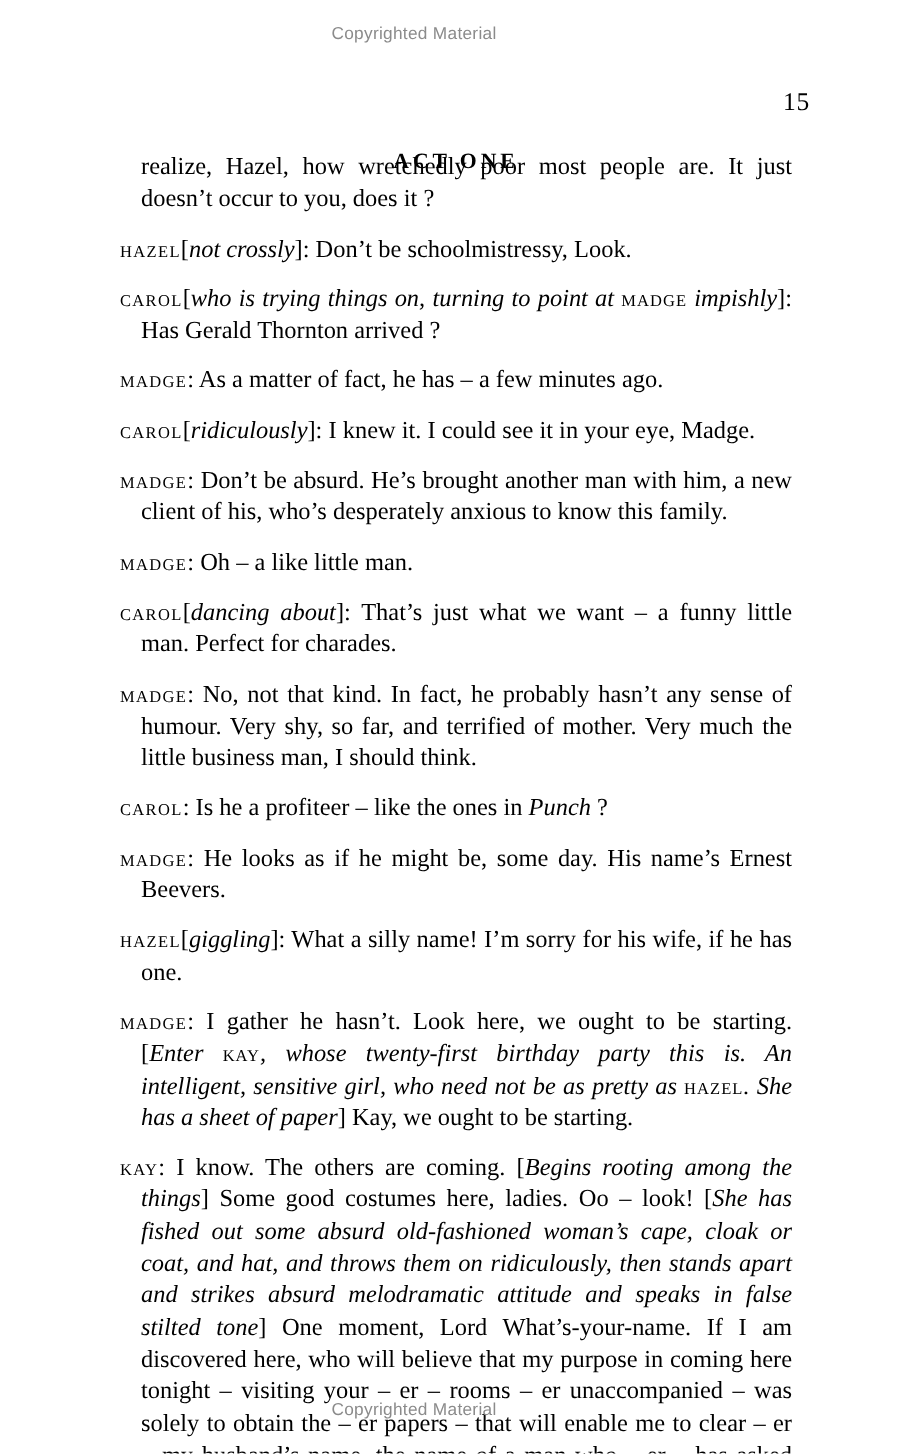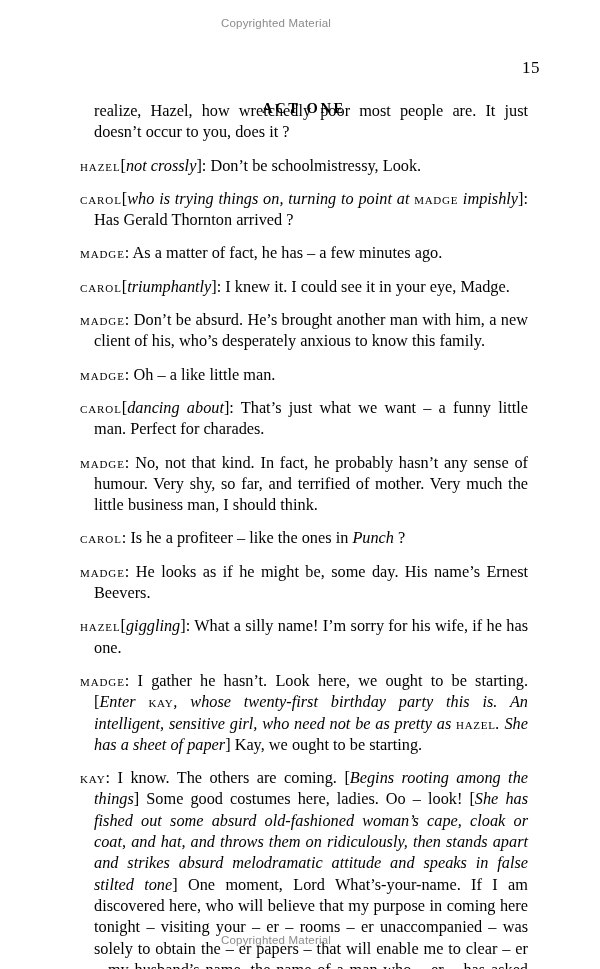--- a/index.html
+++ b/index.html
@@ -128,21 +128,21 @@
   <div class="textblock">
 
     <p class="speech cont"><span>realize, Hazel, how wretchedly poor most people are. It just doesn’t occur to you, does it ?</span></p>
 
     <p class="speech"><span class="cue">Hazel</span><span>[</span><span class="sd">not crossly</span><span>]</span><span>:</span> <span>Don’t be schoolmistressy, Look.</span></p>
 
     <p class="speech"><span class="cue">Carol</span><span>[</span><span class="sd">who is trying things on, turning to point at </span><span class="name">Madge</span><span class="sd"> impishly</span><span>]</span><span>:</span> <span>Has Gerald Thornton arrived ?</span></p>
 
     <p class="speech"><span class="cue">Madge</span><span>:</span> <span>As a matter of fact, he has – a few minutes ago.</span></p>
 
-    <p class="speech"><span class="cue">Carol</span><span>[</span><span class="sd">triumphantly</span><span>]</span><span>:</span> <span>I knew it. I could see it in your eye, Madge.</span></p>
+    <p class="speech"><span class="cue">Carol</span><span>[</span><span class="sd">ridiculously</span><span>]</span><span>:</span> <span>I knew it. I could see it in your eye, Madge.</span></p>
 
     <p class="speech"><span class="cue">Madge</span><span>:</span> <span>Don’t be absurd. He’s brought another man with him, a new client of his, who’s desperately anxious to know this family.</span></p>
 
 
     <p class="speech"><span class="cue">Madge</span><span>:</span> <span>Oh – a like little man.</span></p>
 
     <p class="speech"><span class="cue">Carol</span><span>[</span><span class="sd">dancing about</span><span>]</span><span>:</span> <span>That’s just what we want – a funny little man. Perfect for charades.</span></p>
 
     <p class="speech"><span class="cue">Madge</span><span>:</span> <span>No, not that kind. In fact, he probably hasn’t any sense of humour. Very shy, so far, and terrified of mother. Very much the little business man, I should think.</span></p>
 

